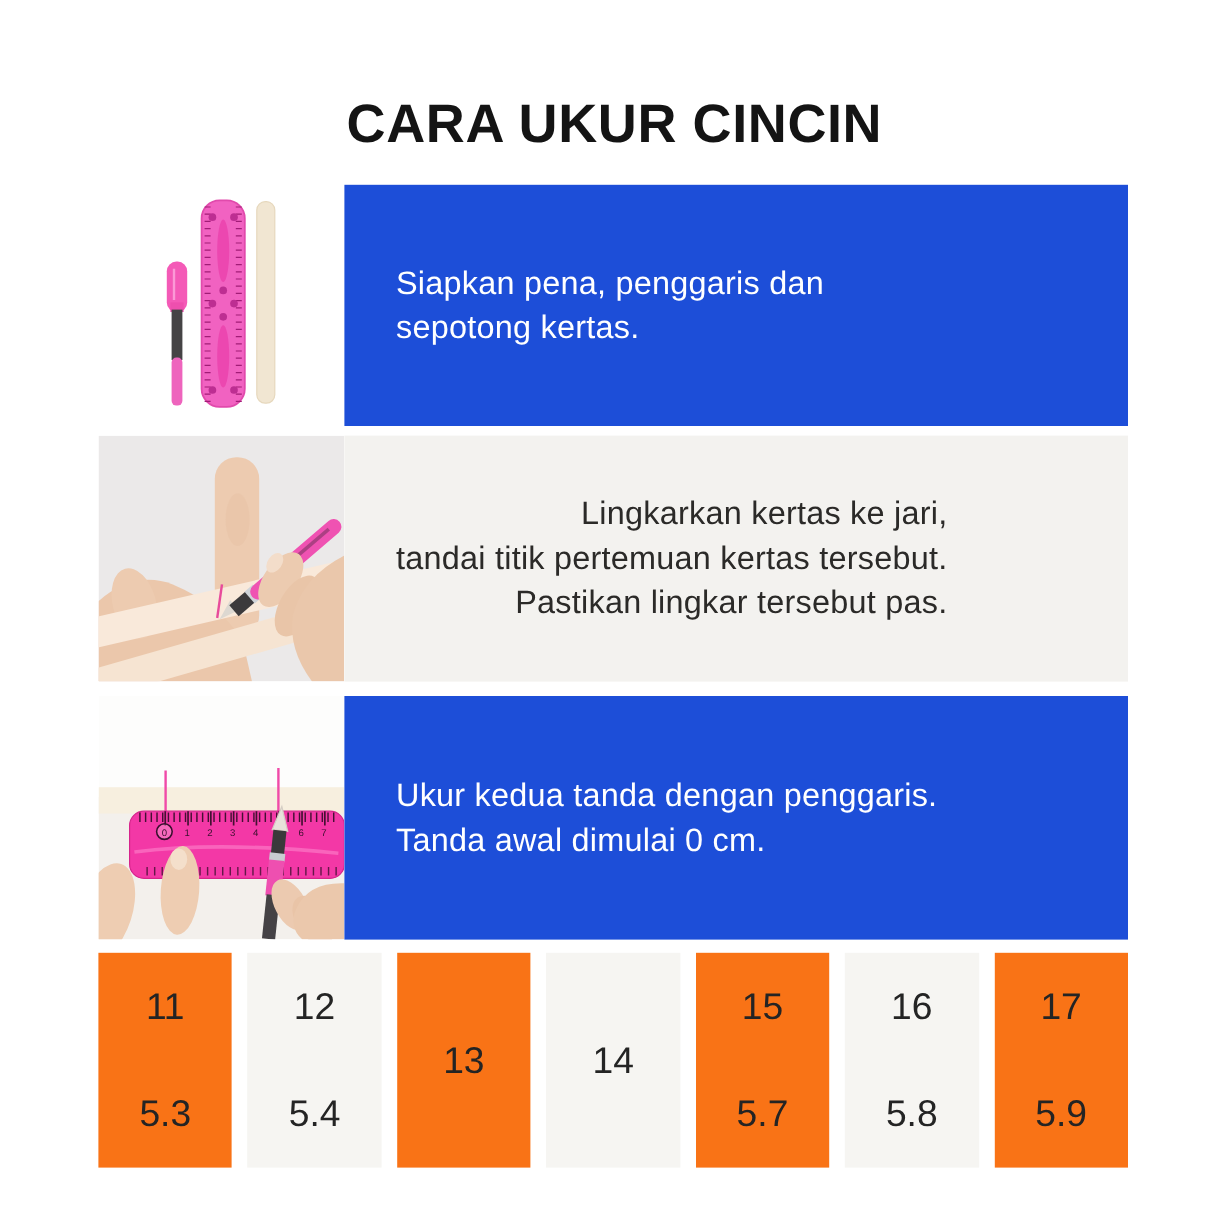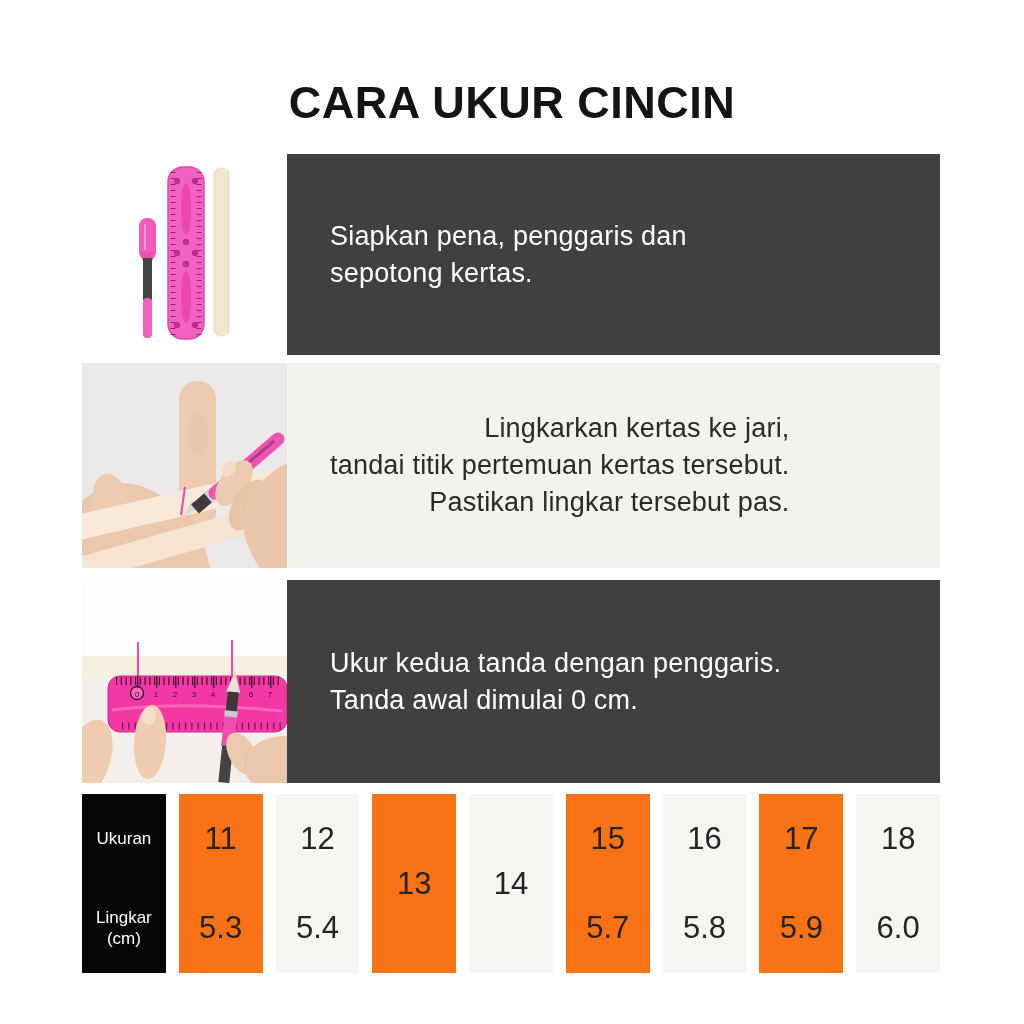--- a/index.html
+++ b/index.html
@@ -15,21 +15,21 @@
 
   .step { display:flex; width:858px; }
   .step1 { height:201px; margin-bottom:8px; }
   .step2 { height:205px; margin-bottom:12px;text-align:right; }
   .step3 { height:203px; margin-bottom:11px; }
 
   .step-photo { width:205px; height:100%; flex:none; overflow:hidden; }
   .step-photo svg { display:block; width:100%; height:100%; }
 
   .step-panel { flex:1; display:flex; align-items:center; padding-left:43px; }
-  .panel-dark  { background:#404040; }
+  .panel-dark  { background:#1d4ed8; }
   .panel-light { background:#f3f2ef; }
   .panel-text { font-size:27px; line-height:37px; letter-spacing:.2px; white-space:pre-line; }
   .panel-dark  .panel-text { color:#ffffff; }
   .panel-light .panel-text { color:#2b2a28; }
 
   .size-table { display:flex; gap:13px; width:858px; height:179px; }
   .t-col { flex:1; display:flex; flex-direction:column; }
   .t-cell { flex:1; display:flex; align-items:center; justify-content:center; text-align:center; }
   .col-label { background:#060606; color:#ffffff; }
   .col-label .t-cell { font-size:17px; line-height:21px; white-space:pre-line; }
@@ -162,25 +162,20 @@
           </g>
         </svg>
       </div>
       <div class="step-panel panel-dark">
         <p class="panel-text">Ukur kedua tanda dengan penggaris.
 Tanda awal dimulai 0 cm.</p>
       </div>
     </section>
 
     <section class="size-table">
-      <div class="t-col col-label">
-        <div class="t-cell">Ukuran</div>
-        <div class="t-cell">Lingkar
-(cm)</div>
-      </div>
       <div class="t-col col-dark">
         <div class="t-cell t-num">11</div>
         <div class="t-cell t-num">5.3</div>
       </div>
       <div class="t-col col-light">
         <div class="t-cell t-num">12</div>
         <div class="t-cell t-num">5.4</div>
       </div>
       <div class="t-col col-dark">
         <div class="t-cell t-num">13</div>
@@ -193,20 +188,16 @@
         <div class="t-cell t-num">5.7</div>
       </div>
       <div class="t-col col-light">
         <div class="t-cell t-num">16</div>
         <div class="t-cell t-num">5.8</div>
       </div>
       <div class="t-col col-dark">
         <div class="t-cell t-num">17</div>
         <div class="t-cell t-num">5.9</div>
       </div>
-      <div class="t-col col-light">
-        <div class="t-cell t-num">18</div>
-        <div class="t-cell t-num">6.0</div>
-      </div>
     </section>
 
   </div>
 </div>
 
 </body></html>

